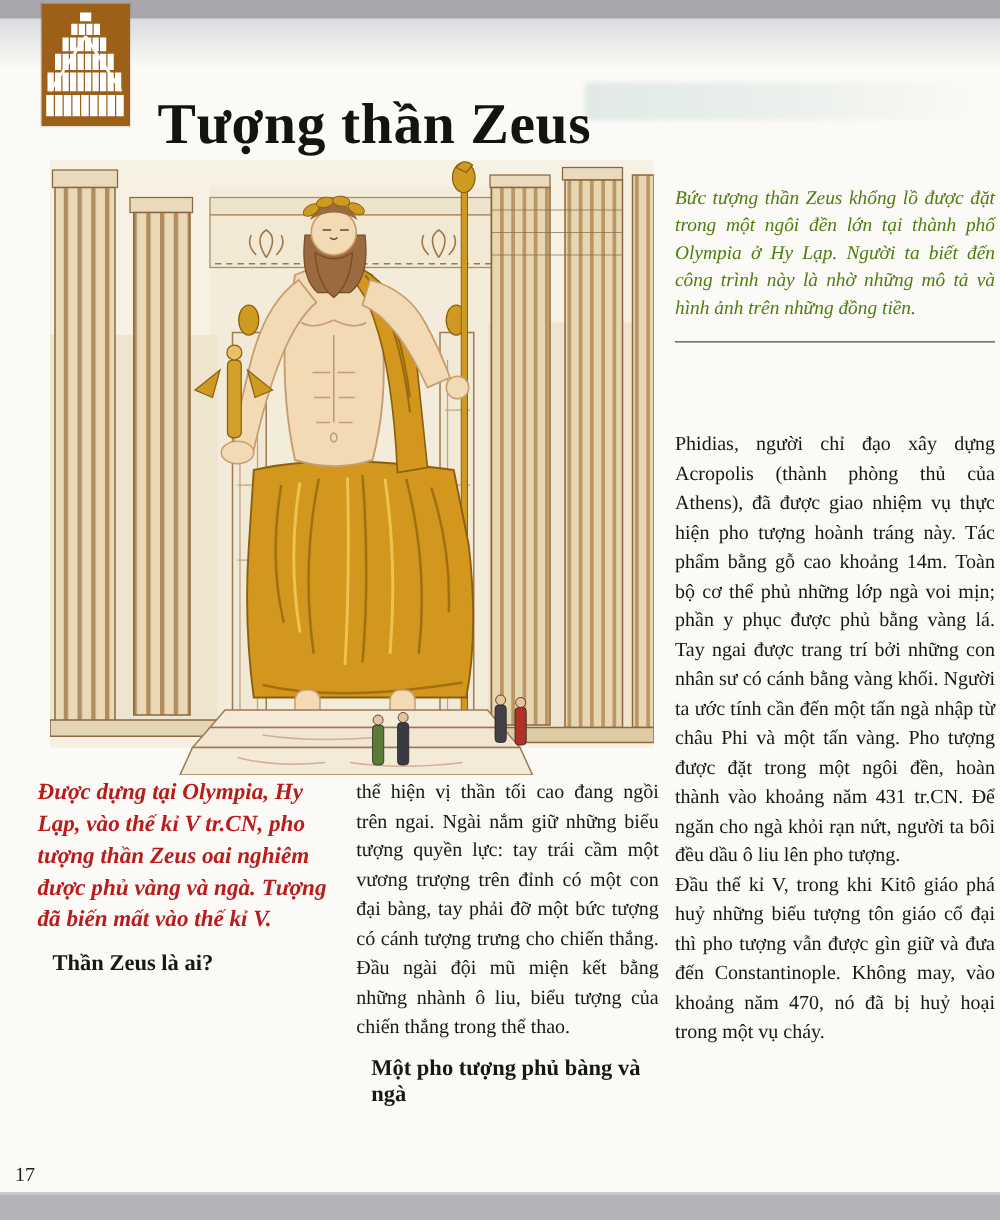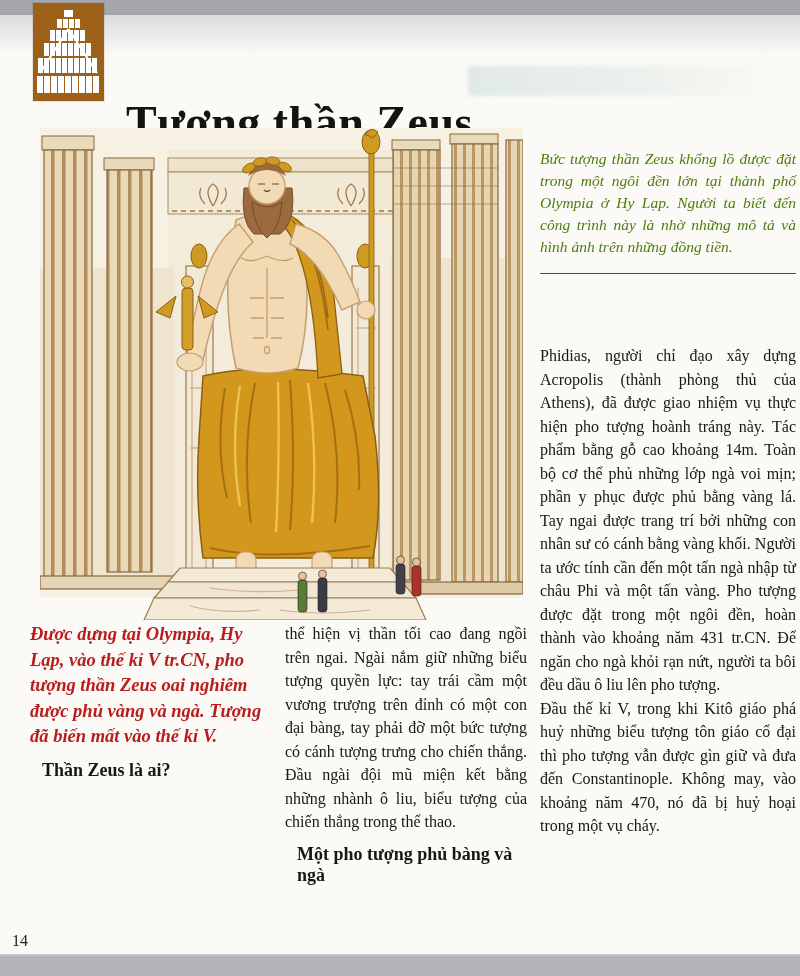--- a/index.html
+++ b/index.html
@@ -17,21 +17,21 @@
     background:#b4b4b8;border-top:2px solid #c6c6ca;}
   
   .ghost{position:absolute;left:468px;top:66px;width:320px;height:30px;
     background:linear-gradient(90deg,rgba(130,175,175,.22),rgba(130,175,175,.10) 60%,rgba(130,175,175,0));
     filter:blur(2px);border-radius:3px;}
   
   .logo{position:absolute;left:33px;top:3px;width:71px;height:98px;
     box-shadow:0 0 0 1px rgba(0,0,0,.08);}
   .logo svg{display:block;}
   
-  .title{position:absolute;left:126px;top:60px;width:460px;
+  .title{position:absolute;left:126px;top:36px;width:460px;
     font-size:46px;letter-spacing:.5px;color:#141310;margin-top:36px;}
   
   .art{position:absolute;left:40px;top:128px;width:483px;height:492px;}
   
   .right-col{position:absolute;left:540px;top:132px;width:256px;}
   .caption{font-style:italic;font-size:15.5px;line-height:1.42;text-align:justify;color:#4d7c0f;}
   .caption-rule{border:none;border-top:1.5px solid #4a4a4a;margin:14px 0 0 0;width:100%;}
   .right-body{margin-top:70px;}
   p.body{font-size:16px;line-height:1.47;text-align:justify;margin:0;}
   h3.subhead{font-size:18px;margin:10px 0 2px 12px;font-weight:bold;}
@@ -257,14 +257,14 @@
   <div class="col-left">
     <p class="intro">Được dựng tại Olympia, Hy Lạp, vào thế kỉ V tr.CN, pho tượng thần Zeus oai nghiêm được phủ vàng và ngà. Tượng đã biến mất vào thế kỉ V.</p>
     <h3 class="subhead">Thần Zeus là ai?</h3>
   </div>
   <div class="col-mid">
     <p class="body">thể hiện vị thần tối cao đang ngồi trên ngai. Ngài nắm giữ những biểu tượng quyền lực: tay trái cầm một vương trượng trên đỉnh có một con đại bàng, tay phải đỡ một bức tượng có cánh tượng trưng cho chiến thắng. Đầu ngài đội mũ miện kết bằng những nhành ô liu, biểu tượng của chiến thắng trong thể thao.</p>
     <h3 class="subhead">Một pho tượng phủ bàng và ngà</h3>
   </div>
 </div>
 
-<div class="page-num">14</div>
+<div class="page-num">17</div>
 <div class="bottom-band"></div>
 
 </body></html>

